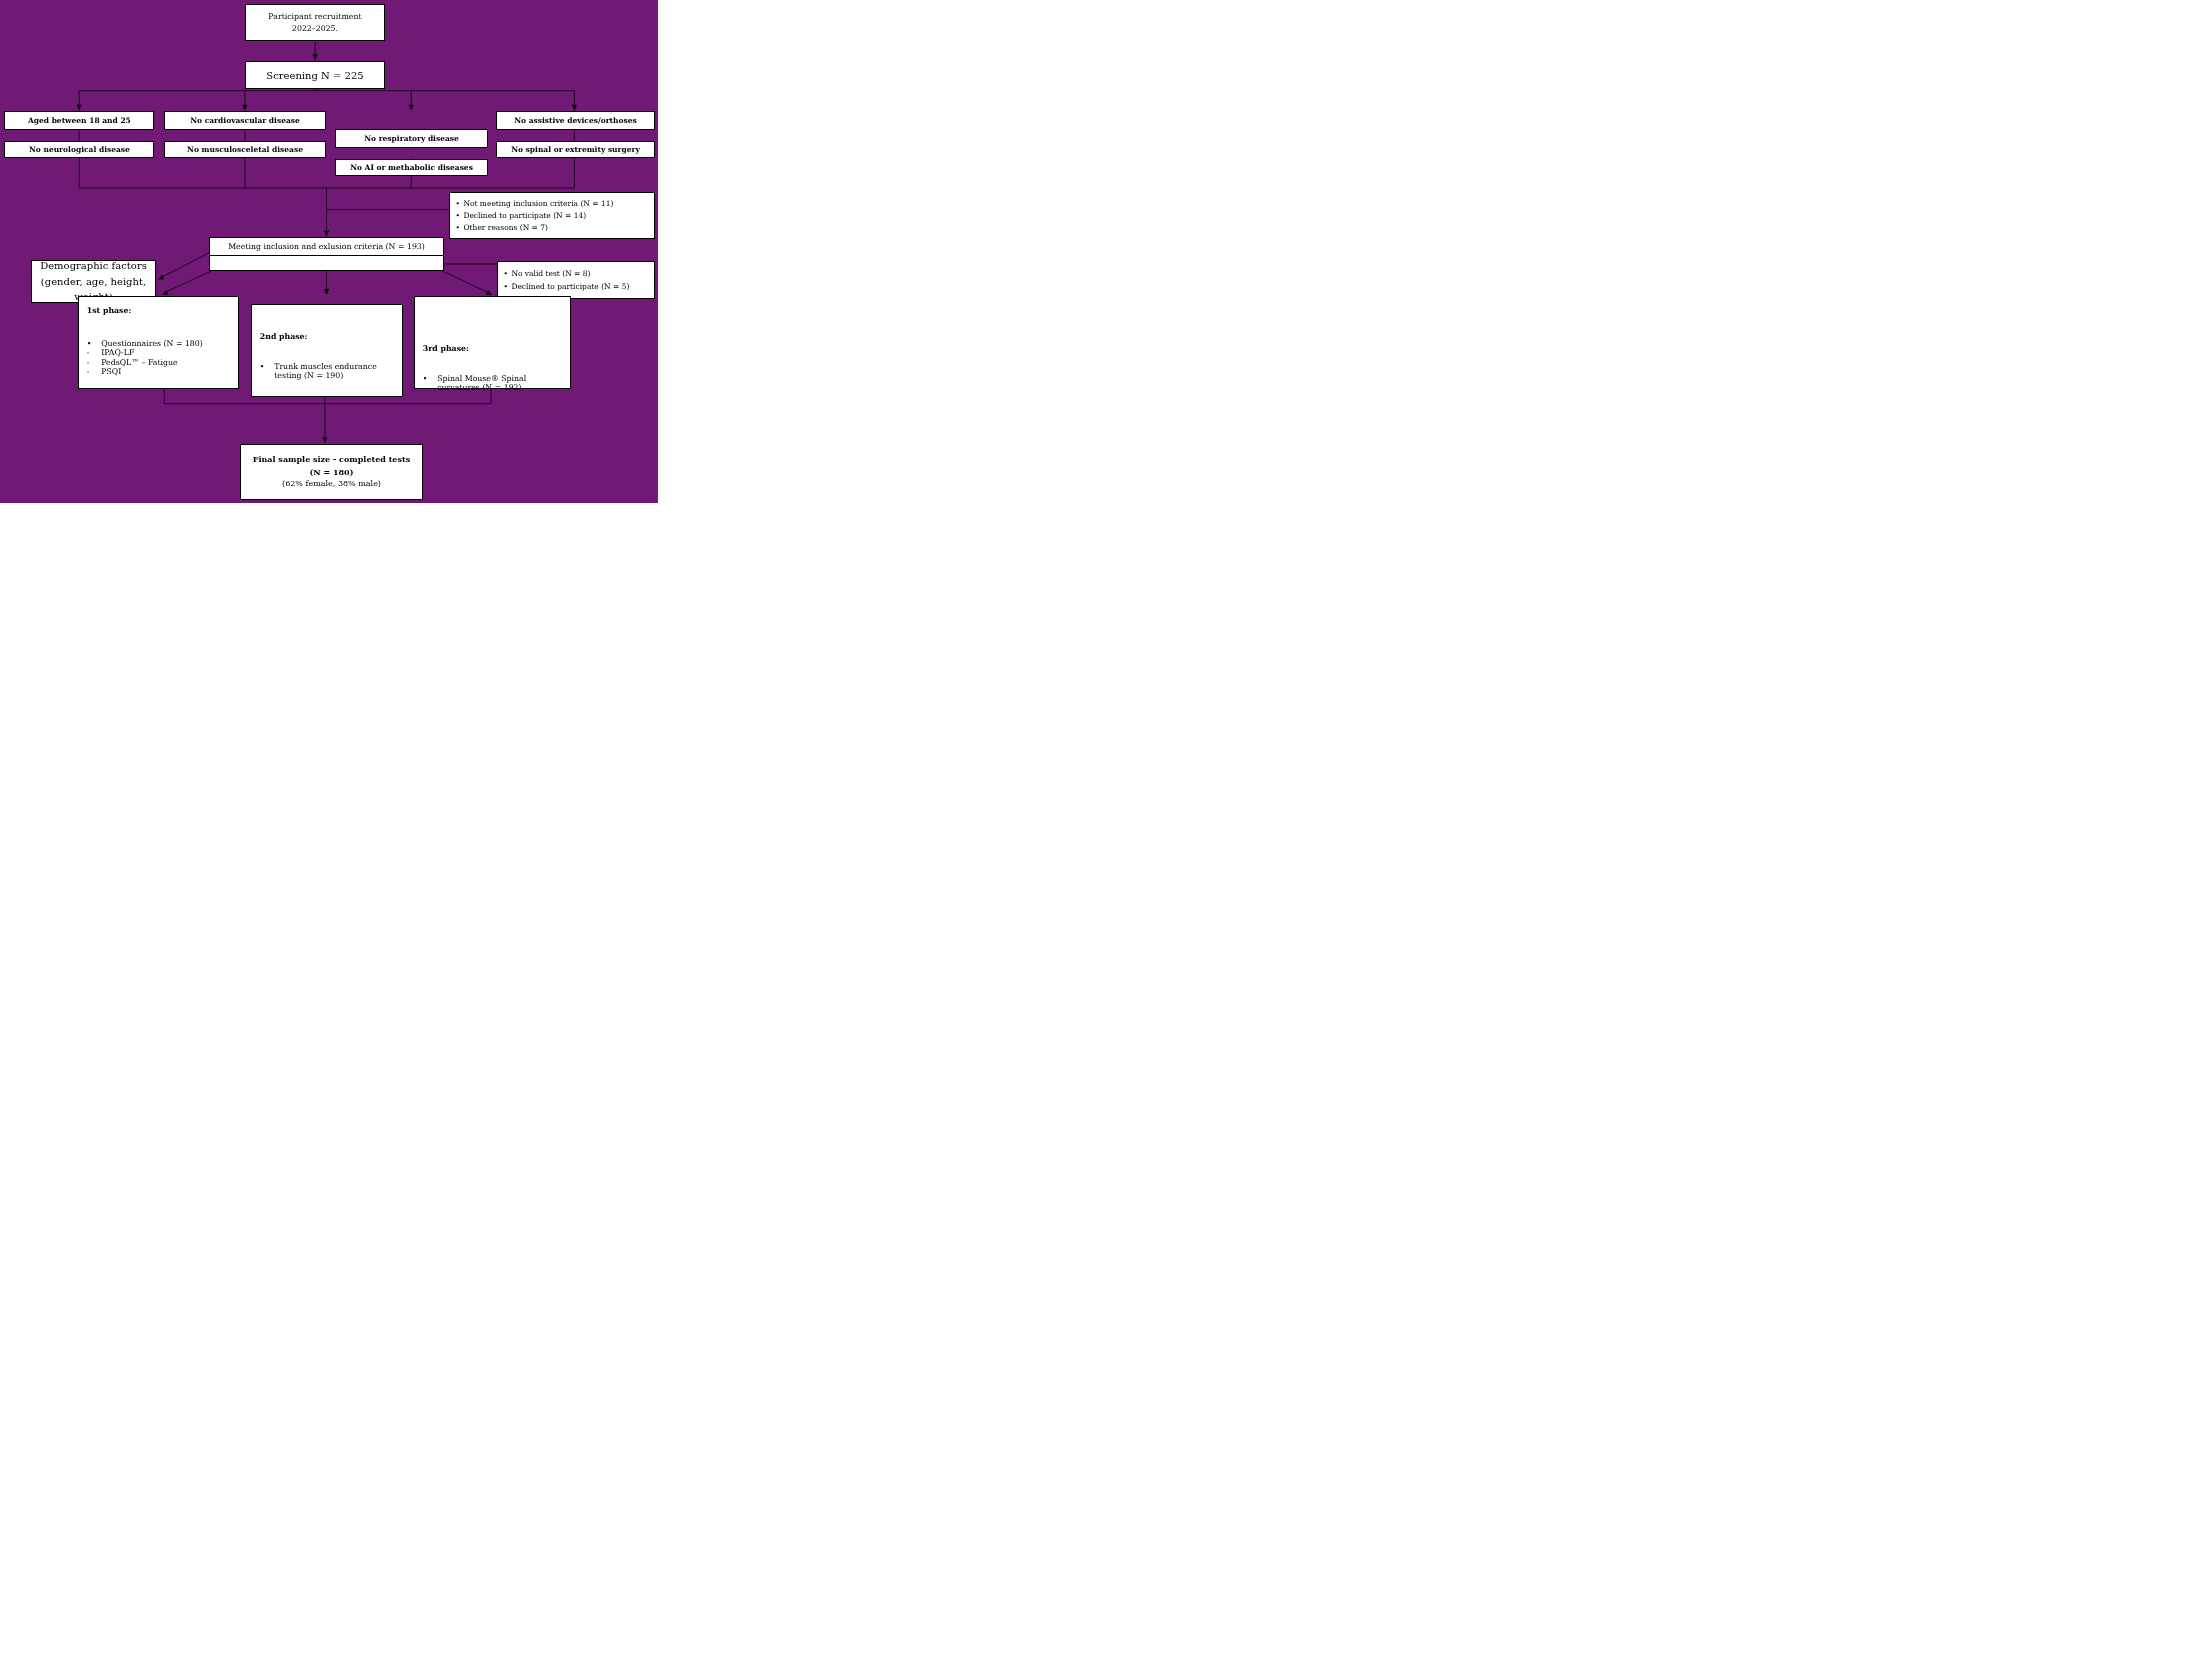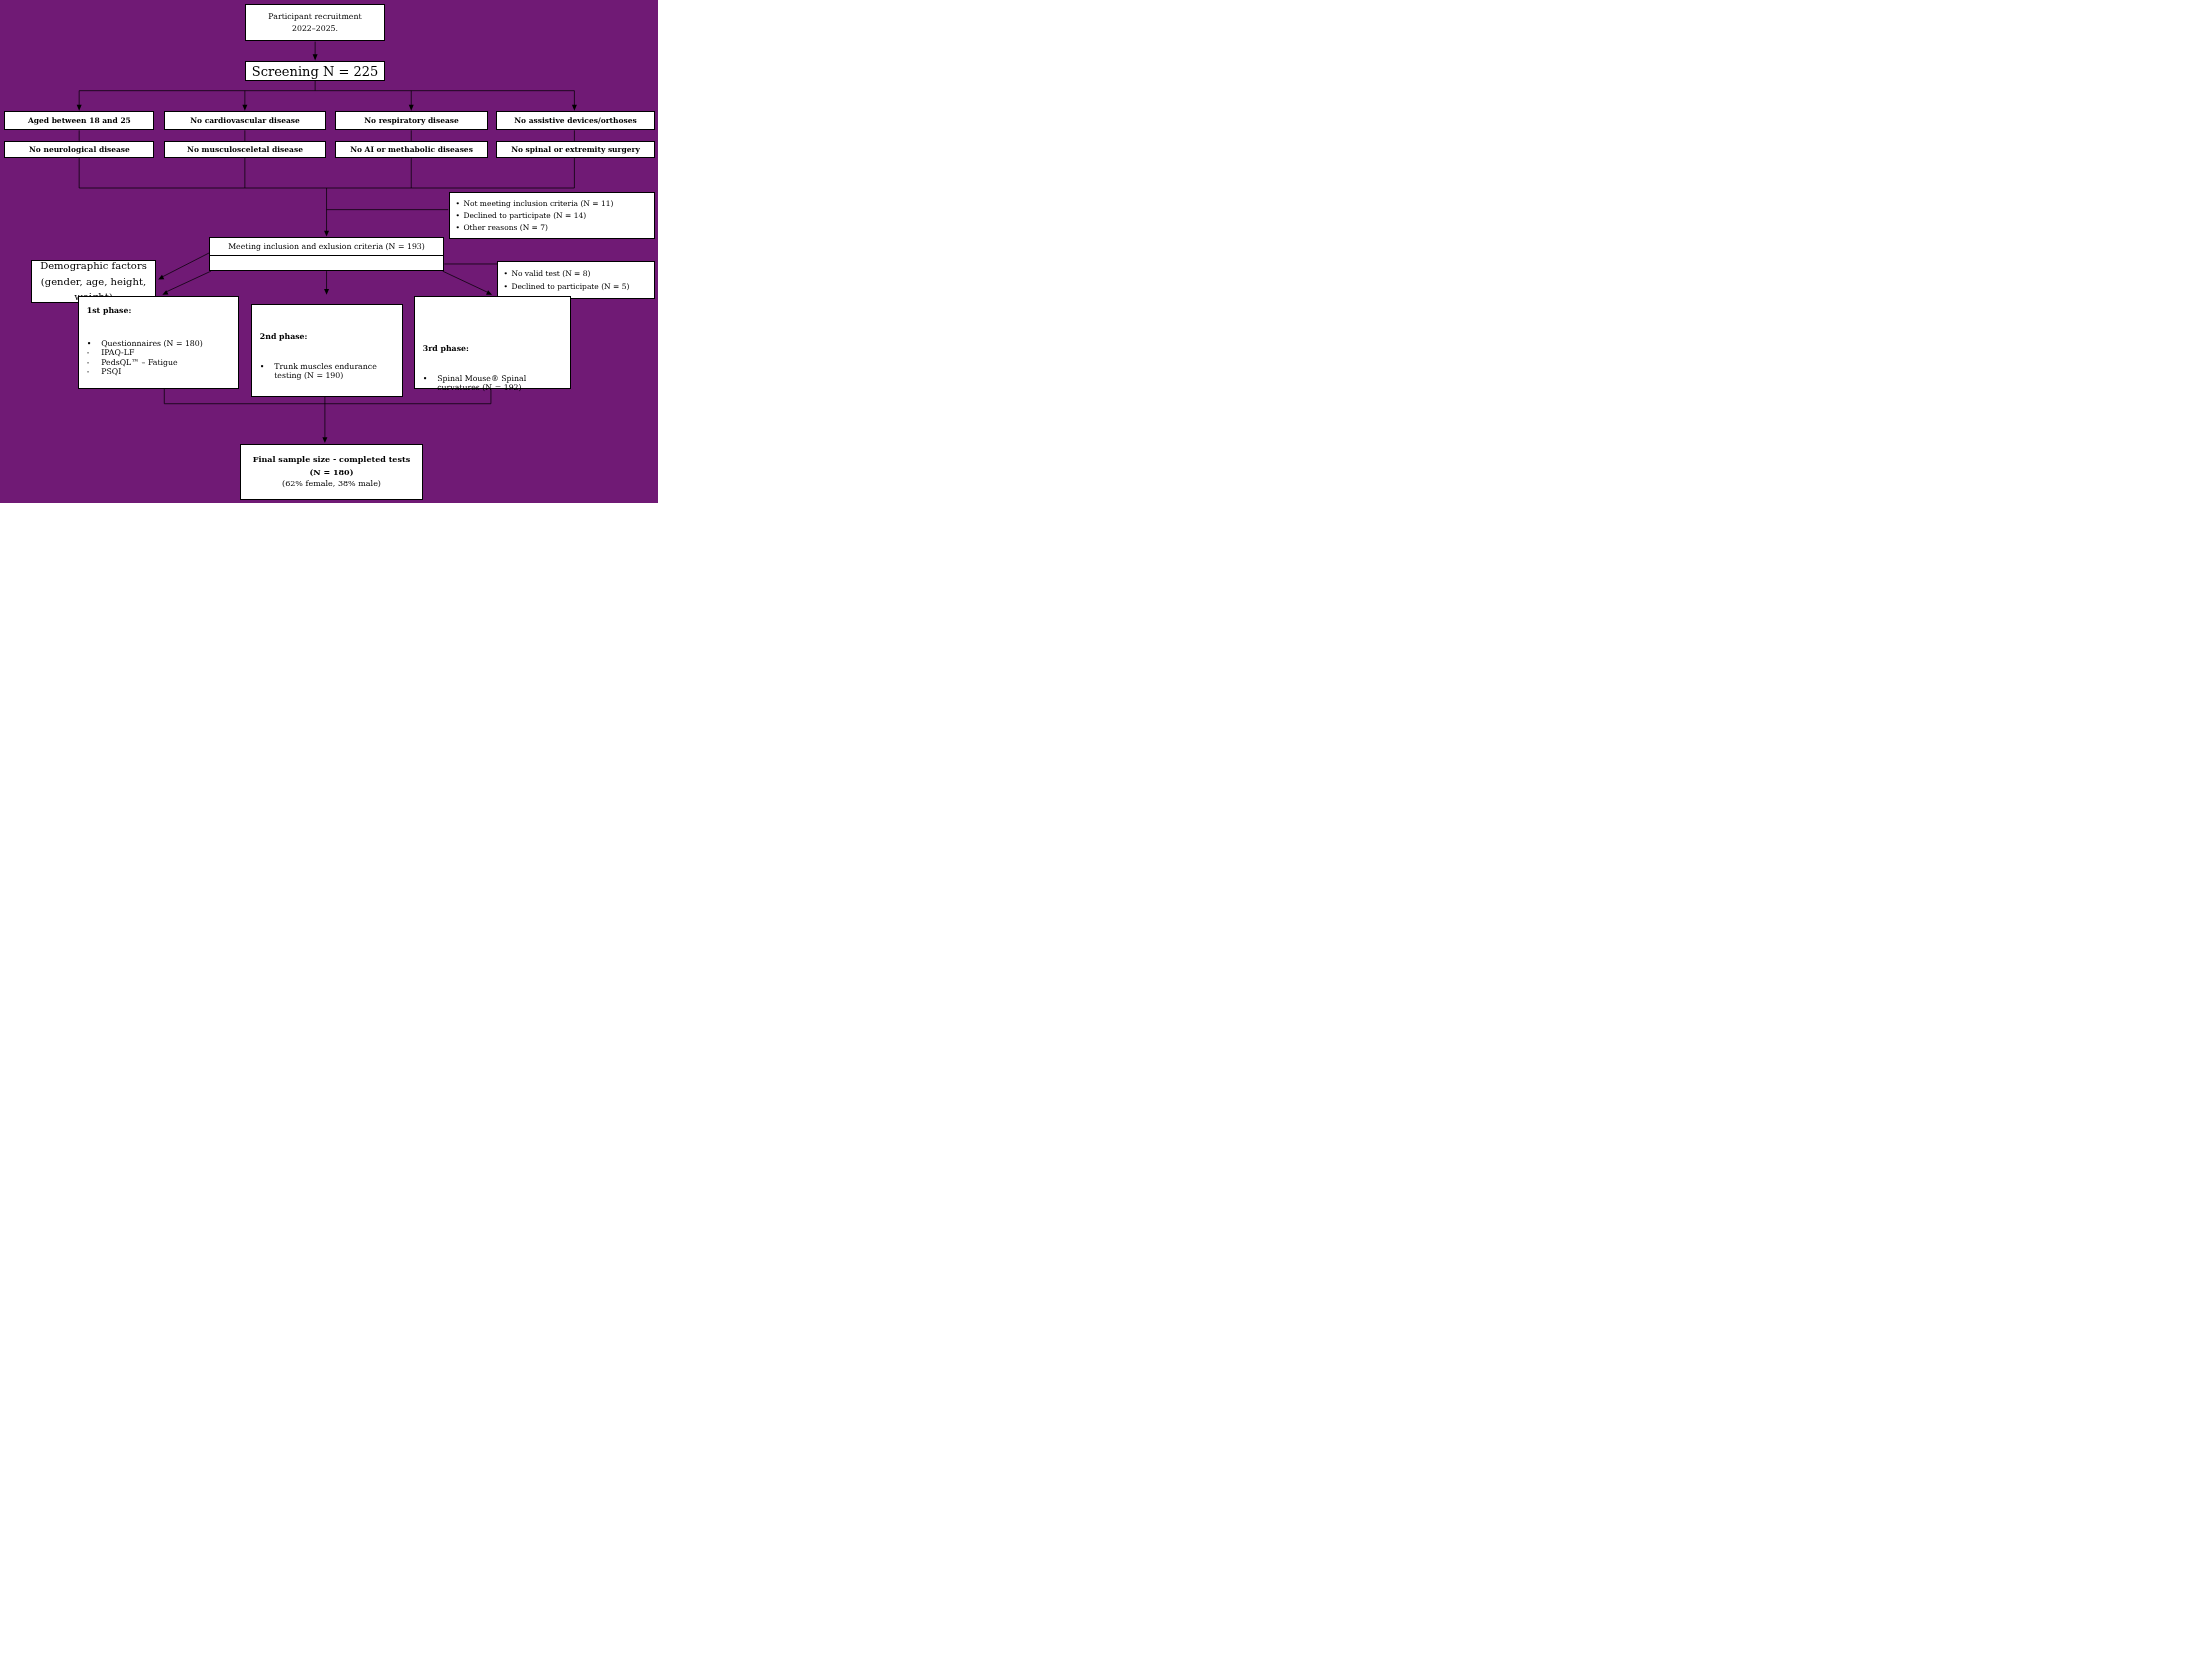--- a/index.html
+++ b/index.html
@@ -33,27 +33,27 @@
     flex-direction: column;
     align-items: center;
     justify-content: center;
     text-align: center;
   }
   .box .ln { display: block; }
   .bold { font-weight: bold; }
 
   
   .top-box        { left: 245px; top: 4.4px;    width: 140px; height: 37px; font-size: 7.8px; line-height: 1.55; }
-  .screening-box  { left: 245px; top: 61px;  width: 140px; height: 20px; font-size: 13px; }
+  .screening-box  { left: 245px; top: 61px;  width: 140px; height: 28px; font-size: 10px; }
 
   
   .crit { font-size: 7.5px; font-weight: bold; height: 19.4px; }
   .c1 { left: 4.4px;    width: 150px; }
   .c2 { left: 164px;  width: 162px; }
-  .c3 { left: 335px;  width: 153px; }
+  .c3 { left: 335px;  width: 153px; margin-top: 18px; }
   .c4 { left: 496px;  width: 159px; }
   .r1 { top: 111px; }
   .r2 { top: 141px; height: 17px; }
 
   
   .exclusion-box {
     left: 449px; top: 192px; width: 206px; height: 47px;
     align-items: stretch; justify-content: center; text-align: left;
     font-size: 7.5px; padding: 2.2px 5.6px;
   }

